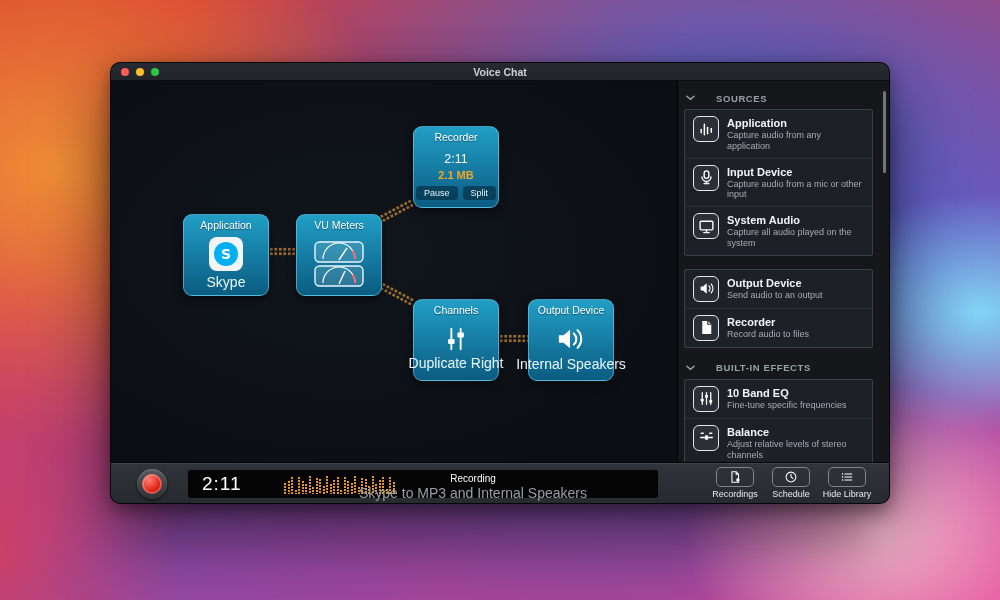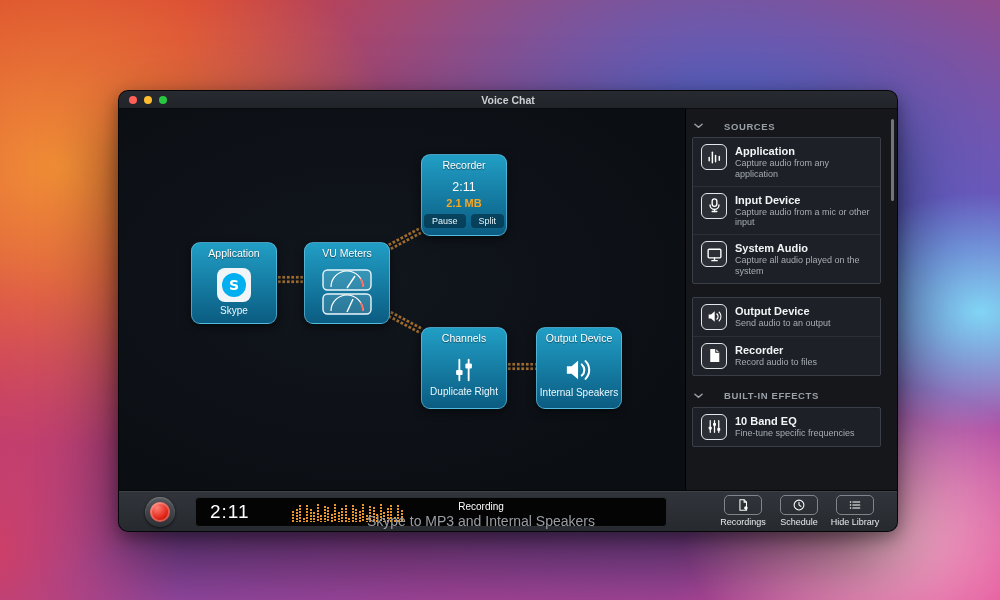--- a/index.html
+++ b/index.html
@@ -11,46 +11,45 @@
       radial-gradient(240px 170px at 98% 52%, rgba(130,220,248,.95), transparent 70%),
       radial-gradient(300px 230px at 88% 89%, rgba(248,189,206,.95), transparent 65%),
       radial-gradient(460px 400px at 100% 100%, rgba(228,74,152,.95), transparent 72%),
       radial-gradient(260px 420px at 0% 92%, rgba(214,62,96,.85), transparent 70%),
       radial-gradient(520px 430px at 6% 28%, rgba(244,152,52,.9), transparent 65%),
       radial-gradient(760px 640px at 72% 28%, rgba(60,106,218,.95), transparent 74%),
       linear-gradient(160deg, #d63a2e 0%, #cf3550 32%, #8a4aa8 62%, #c2408c 100%);
   }
 
   .window {
-    position:absolute; left:110px; top:90px; width:780px; height:442px;
+    position:absolute; left:110px; top:62px; width:780px; height:442px;
     border-radius:10px; overflow:hidden; background:#101318;
     border:1px solid rgba(0,0,0,.65);
     box-shadow:0 30px 70px rgba(0,0,0,.55), 0 6px 18px rgba(0,0,0,.4);
-    margin-left:8px;
   }
 
   
   .titlebar { position:relative; height:18px; background:linear-gradient(#272a30,#212429); border-bottom:1px solid #0a0b0d; }
   .lights { position:absolute; left:10px; top:5px; display:flex; gap:7px; }
   .tl { width:8px; height:8px; border-radius:50%; display:inline-block; }
   .tl.red { background:#ff5f57; } .tl.yellow { background:#febc2e; } .tl.green { background:#28c840; }
   .win-title { position:absolute; left:0; right:0; top:3px; text-align:center; font-size:10.5px; font-weight:bold; color:#cdd0d5; }
 
   
   .content { display:flex; height:381px; }
 
   .canvas { position:relative; flex:1; background:radial-gradient(ellipse at 42% 45%, #11161d 0%, #0b0f14 80%); overflow:hidden; }
 
   .node { position:absolute; width:86px; height:82px; border-radius:9px;
     background:linear-gradient(180deg, var(--block_teal_top,#219ec5) 0%, var(--block_teal_bottom,#0b5c82) 100%);
     border:1px solid rgba(125,212,240,.55); box-shadow:0 3px 9px rgba(0,0,0,.55);
     display:flex; flex-direction:column; align-items:center; }
   .node-title { font-size:10.5px; color:#fff; padding:4px 0 1px; text-shadow:0 1px 1px rgba(0,0,0,.45); white-space:nowrap; }
   .node-body { flex:1; width:100%; display:flex; flex-direction:column; align-items:center; justify-content:center; gap:3px; }
-  .node-label { font-size:10px; color:#eaf7fc; white-space:nowrap; }
+  .node-label { font-size:14px; color:#eaf7fc; white-space:nowrap; }
 
   .skype-tile { width:34px; height:34px; border-radius:8px; background:#f2f5f8; display:flex; align-items:center; justify-content:center; }
 
   .rec-time { font-size:12.5px; color:#fff; }
   .rec-size { font-size:11px; font-weight:bold; color:var(--accent_orange,#f5a623); }
   .rec-btns { display:flex; gap:5px; margin-top:2px; }
   .rec-btn { background:rgba(4,42,62,.62); border-radius:4px; padding:2px 8px; font-size:9px; color:#e6f5fb; cursor:default;text-align:right; }
 
   .connector { position:absolute; height:9px;
     background-image:radial-gradient(circle, var(--connector,#a06c2e) 1.3px, rgba(0,0,0,0) 1.5px);
@@ -312,20 +311,35 @@
                         <rect x="10.6" y="9.4" width="2.8" height="2.6" rx="0.6"></rect>
                       </g>
                     </svg>
                   </span>
     <span class="lib-text">
       <span class="lib-name">10 Band EQ</span>
       <span class="lib-desc">Fine-tune specific frequencies</span>
     </span>
   </div>
 
+  <div class="lib-item">
+    <span class="lib-icon">
+                    <svg viewBox="0 0 16 16">
+                      <g stroke="#fff" stroke-width="1.2" stroke-linecap="round" fill="none">
+                        <path d="M2.5 8h11"></path>
+                        <path d="M3 4h2M11 4h2"></path>
+                      </g>
+                      <rect x="6.6" y="5.8" width="2.8" height="4.4" rx="0.8" fill="#fff"></rect>
+                    </svg>
+                  </span>
+    <span class="lib-text">
+      <span class="lib-name">Balance</span>
+      <span class="lib-desc">Adjust relative levels of stereo channels</span>
+    </span>
+  </div>
 
 </div>
   </section>
 </div>
         <div class="sb-scroll"></div>
       </aside>
     </div>
 
     <div class="footer">
       <div class="record-btn"></div>

